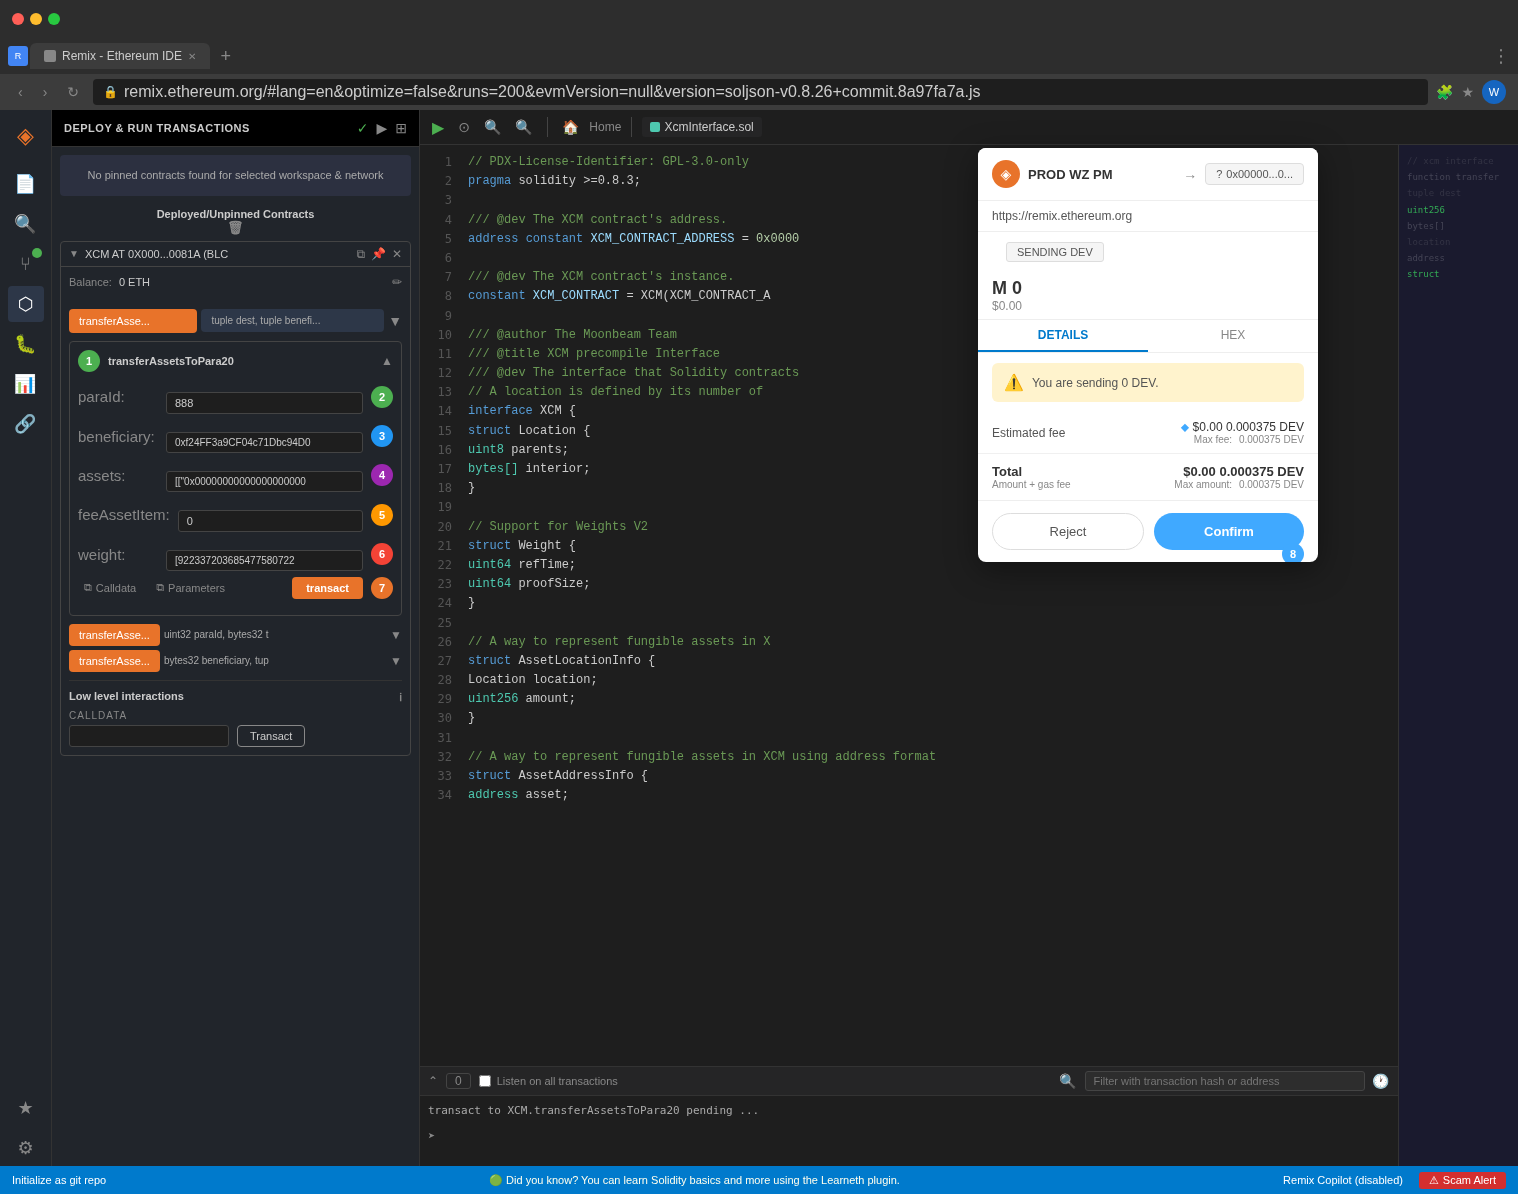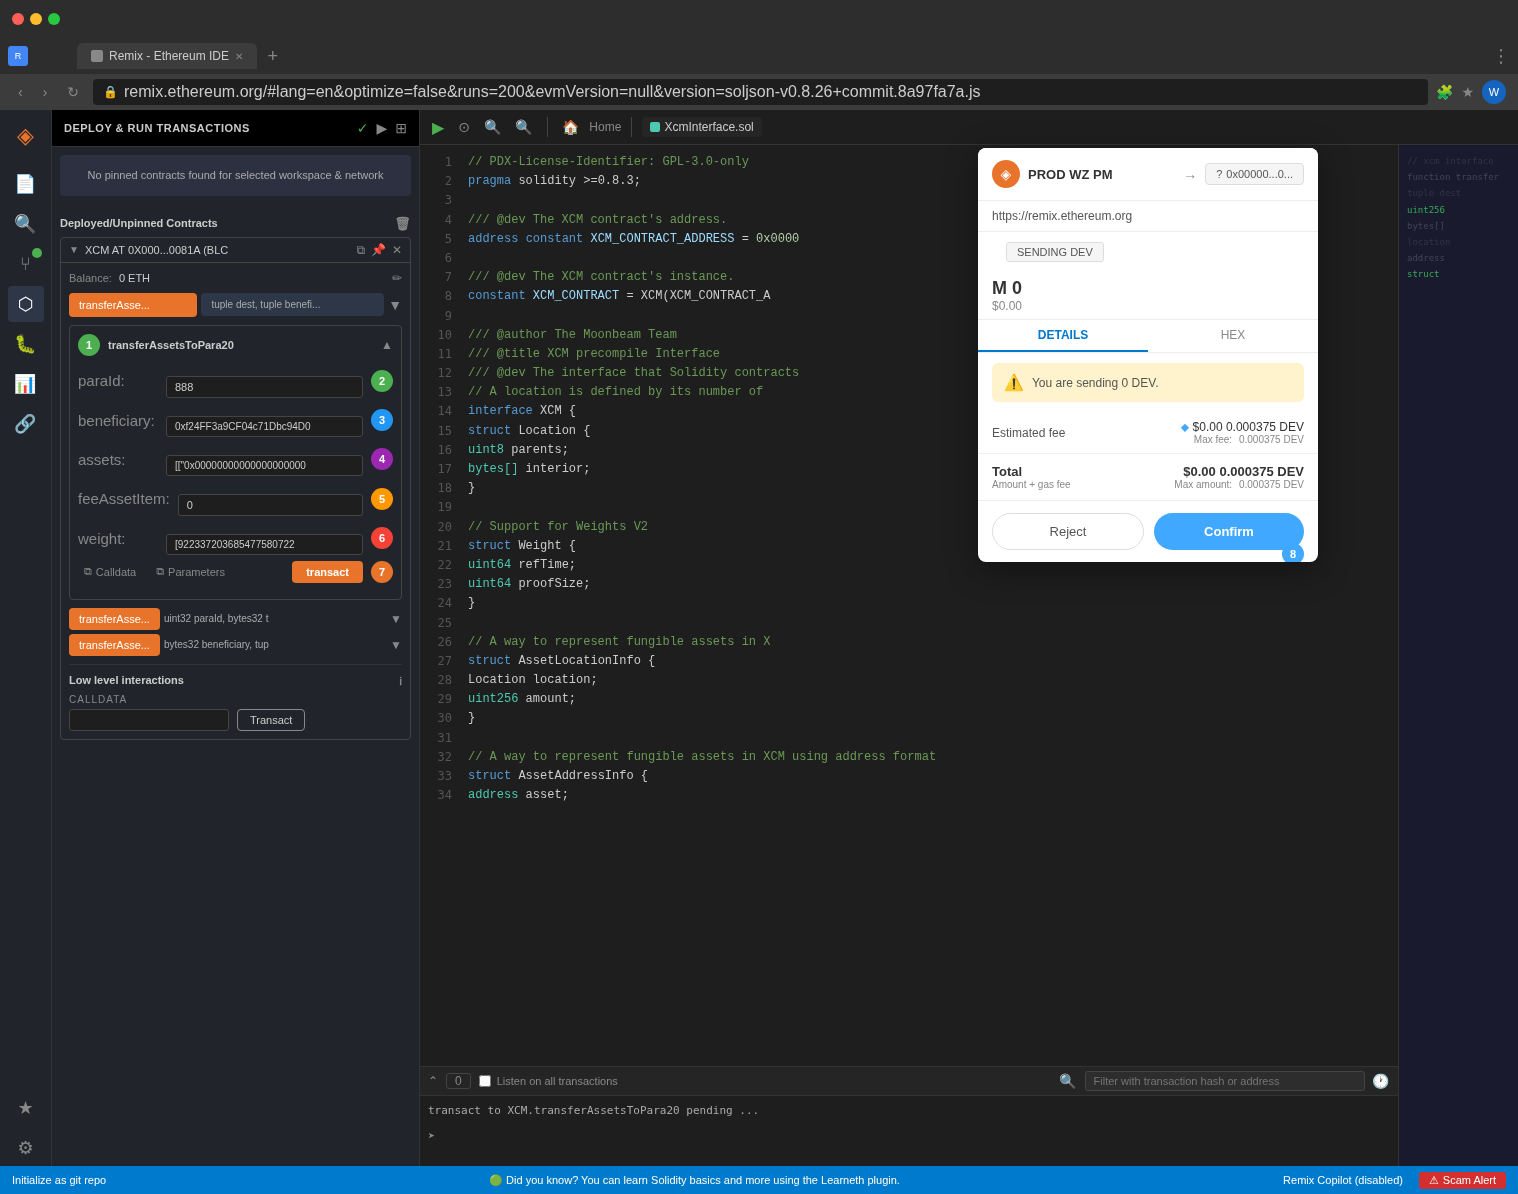--- a/index.html
+++ b/index.html
@@ -7,21 +7,21 @@
 
     
     .browser-chrome { background: #3c3c3c; height: 110px; }
     .title-bar { background: #2d2d2d; height: 38px; display: flex; align-items: center; padding: 0 12px; gap: 8px; }
     .traffic-lights { display: flex; gap: 6px; }
     .traffic-light { width: 12px; height: 12px; border-radius: 50%; }
     .tl-red { background: #ff5f57; }
     .tl-yellow { background: #febc2e; }
     .tl-green { background: #28c840; }
     .tab-bar { background: #2d2d2d; display: flex; align-items: center; padding: 0 8px; height: 36px; gap: 2px; }
-    .tab { background: #1e1e1e; color: #ccc; padding: 6px 14px; border-radius: 6px 6px 0 0; font-size: 12px; display: flex; align-items: center; gap: 6px; margin-left: 47px; }
+    .tab { background: #1e1e1e; color: #ccc; padding: 6px 14px; border-radius: 6px 6px 0 0; font-size: 12px; display: flex; align-items: center; gap: 6px; }
     .tab.active { background: #3c3c3c; }
     .tab-close { color: #888; font-size: 10px; cursor: pointer; }
     .tab-new { color: #888; font-size: 18px; cursor: pointer; padding: 0 8px; }
     .nav-bar { background: #3c3c3c; height: 36px; display: flex; align-items: center; padding: 0 12px; gap: 8px; }
     .nav-btn { color: #888; font-size: 14px; cursor: pointer; padding: 2px 6px; }
     .address-bar { background: #1e1e1e; border-radius: 4px; padding: 4px 10px; flex: 1; color: #ccc; font-size: 12px; display: flex; align-items: center; gap: 6px; }
     .bookmarks-bar { background: #3c3c3c; height: 30px; display: flex; align-items: center; padding: 0 12px; gap: 16px; font-size: 11px; color: #ccc; border-bottom: 1px solid #555; }
     .bookmark-item { display: flex; align-items: center; gap: 4px; cursor: pointer; white-space: nowrap; }
 
     
@@ -34,31 +34,31 @@
     .sidebar-icon-btn .badge { position: absolute; top: 2px; right: 2px; width: 10px; height: 10px; background: #4caf50; border-radius: 50%; font-size: 7px; display: flex; align-items: center; justify-content: center; }
 
     
     .deploy-panel { width: 368px; background: #21252b; border-right: 1px solid #333; display: flex; flex-direction: column; overflow: hidden; }
     .deploy-header { padding: 10px 12px; background: #000000; border-bottom: 1px solid #333; }
     .deploy-title { font-size: 11px; font-weight: 700; color: #ccc; letter-spacing: 0.5px; }
     .deploy-content { flex: 1; overflow-y: auto; padding: 8px; }
 
     .no-pinned { background: #2c3040; border-radius: 4px; padding: 12px; margin-bottom: 12px; color: #aaa; font-size: 11px; line-height: 1.5; text-align: center; }
 
-    .section-title { font-size: 11px; color: #ccc; font-weight: 600; margin: 20px 0 6px; display: flex; align-items: center; justify-content: space-between; }
+    .section-title { font-size: 11px; color: #ccc; font-weight: 600; margin: 12px 0 6px; display: flex; align-items: center; justify-content: space-between; flex-direction: column; }
     .section-title-icon { color: #888; cursor: pointer; font-size: 13px; }
 
     .contract-item { border: 1px solid #444; border-radius: 4px; margin-bottom: 6px; }
     .contract-header { display: flex; align-items: center; padding: 5px 8px; gap: 6px; cursor: pointer; }
     .contract-chevron { color: #888; font-size: 10px; }
     .contract-name { font-size: 11px; color: #ccc; flex: 1; }
     .contract-icon-btn { color: #888; font-size: 12px; cursor: pointer; }
 
     .contract-body { padding: 8px; border-top: 1px solid #444; }
-    .balance-row { display: flex; align-items: center; justify-content: space-between; margin-bottom: 8px; }
+    .balance-row { display: flex; align-items: center; justify-content: space-between; margin-bottom: 20px; }
     .balance-text { font-size: 11px; color: #888; }
     .edit-icon { color: #888; cursor: pointer; font-size: 12px; }
 
     .function-select-row { display: flex; align-items: center; gap: 4px; margin-bottom: 8px; }
     .fn-dropdown { background: #e8732a; color: #fff; border: none; border-radius: 4px; padding: 6px 10px; font-size: 11px; cursor: pointer; flex: 1; text-align: left; display: flex; align-items: center; justify-content: space-between; }
     .fn-params { background: #2d3748; border-radius: 4px; padding: 6px 10px; font-size: 10px; color: #aaa; flex: 1.5; white-space: nowrap; overflow: hidden; text-overflow: ellipsis; }
     .fn-chevron-btn { color: #888; cursor: pointer; font-size: 14px; }
 
     .expanded-fn { border: 1px solid #444; border-radius: 4px; margin-bottom: 8px; padding: 8px; }
     .expanded-fn-title { font-size: 12px; color: #ccc; font-weight: 600; margin-bottom: 8px; display: flex; align-items: center; justify-content: space-between; }

